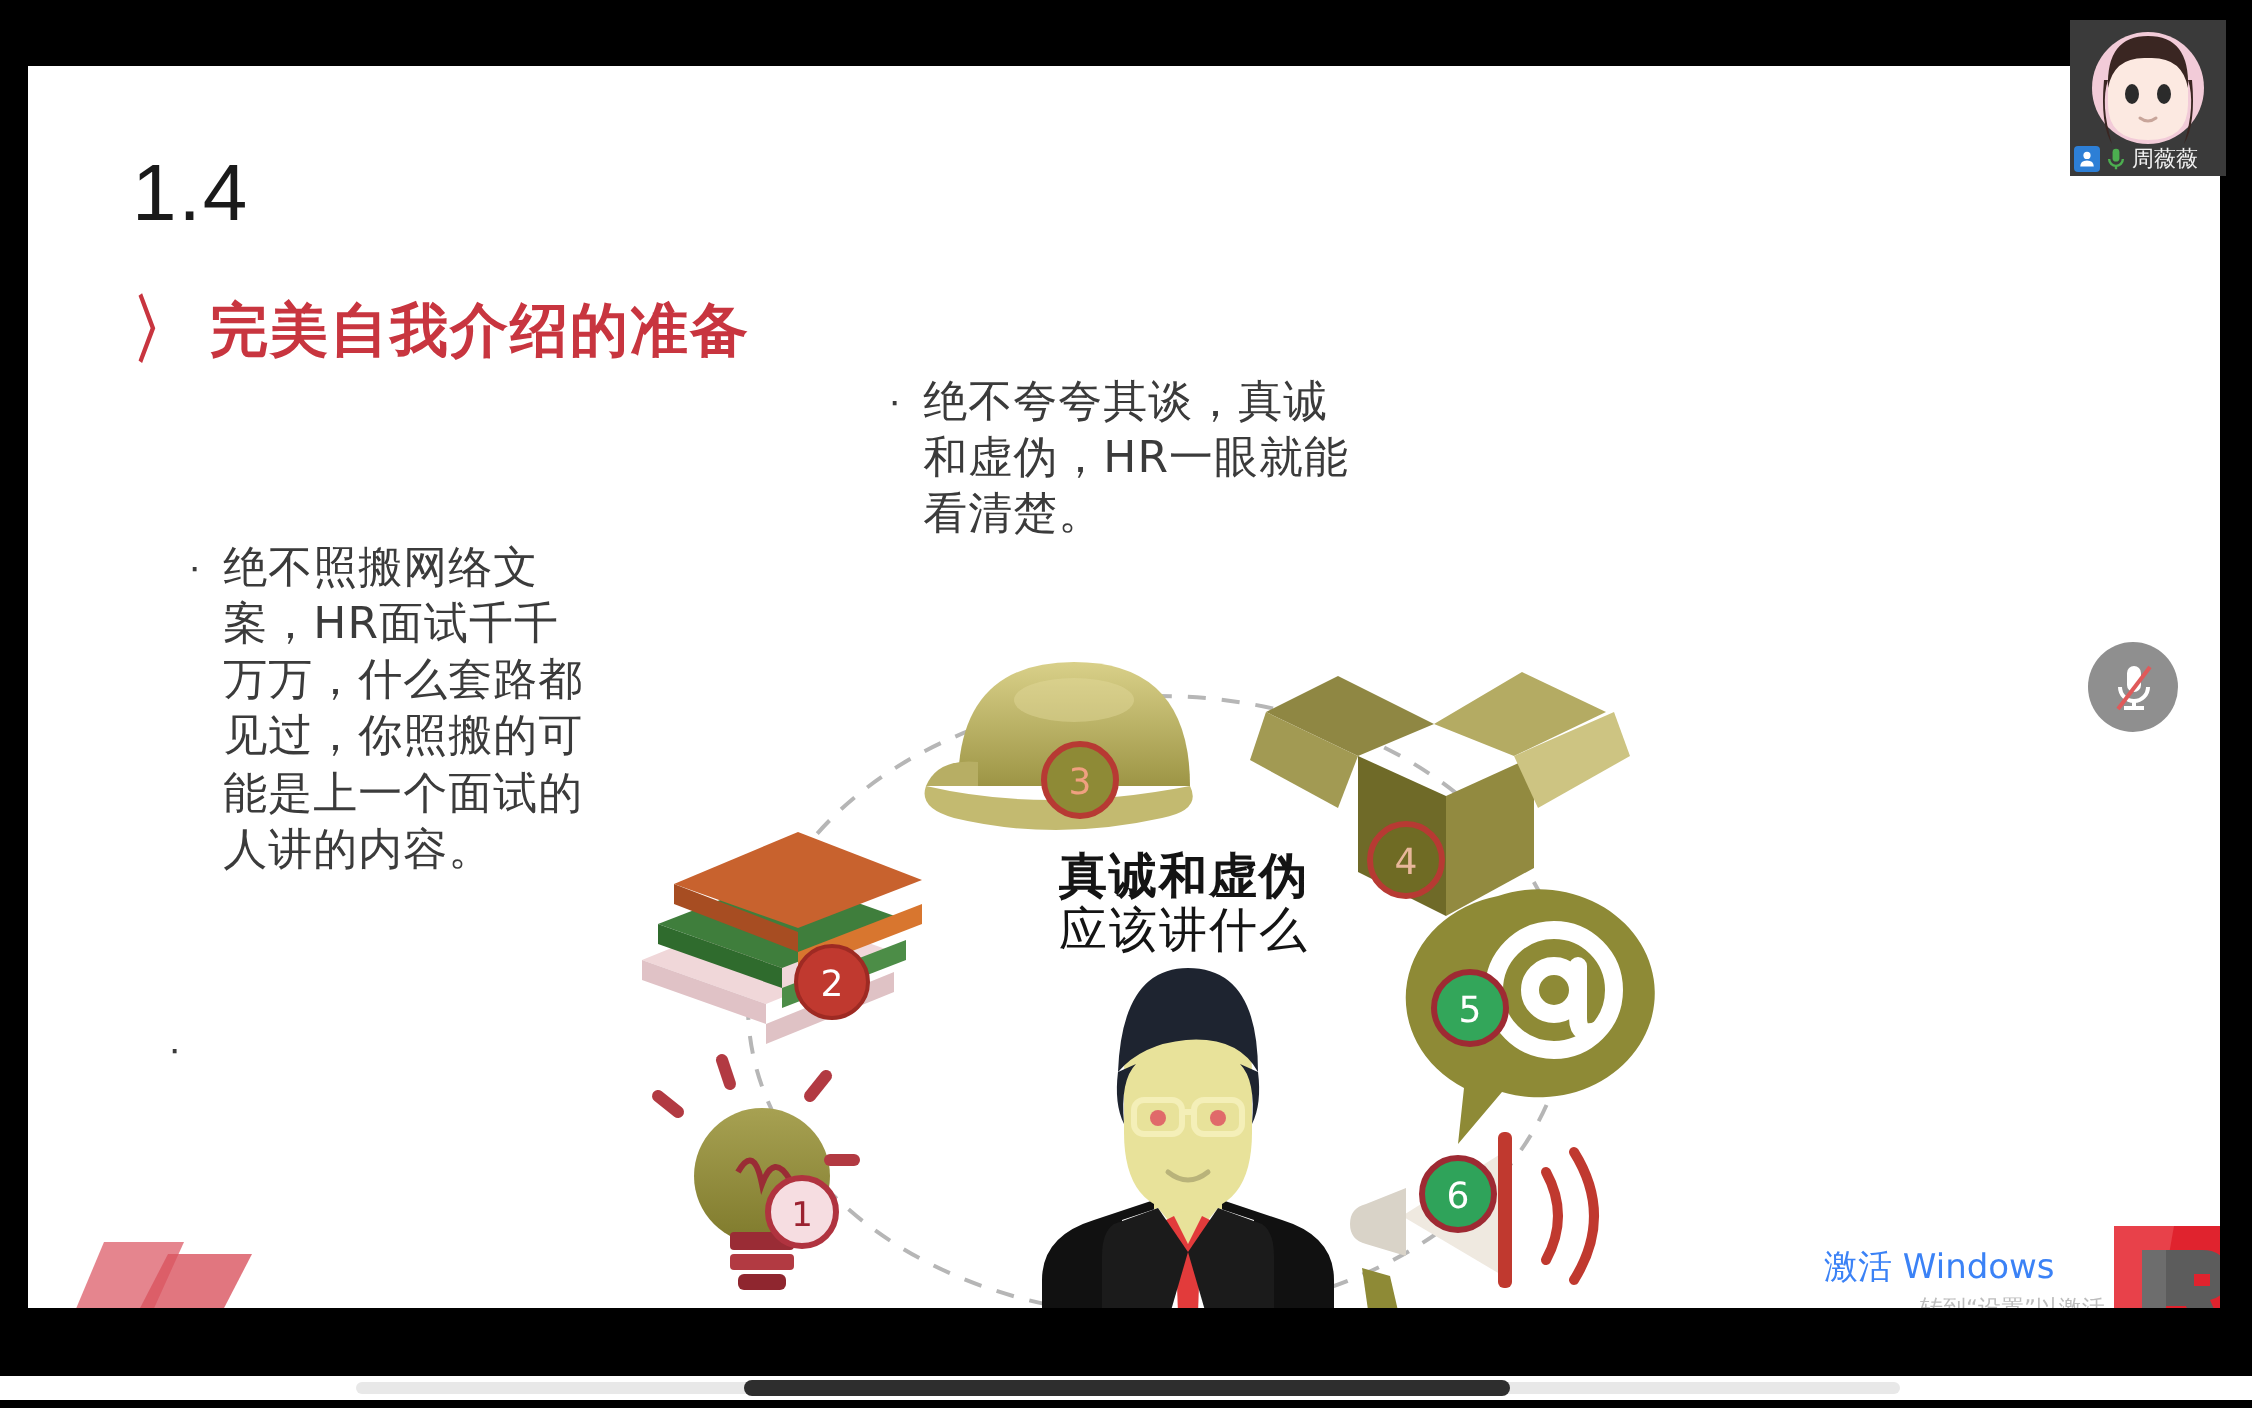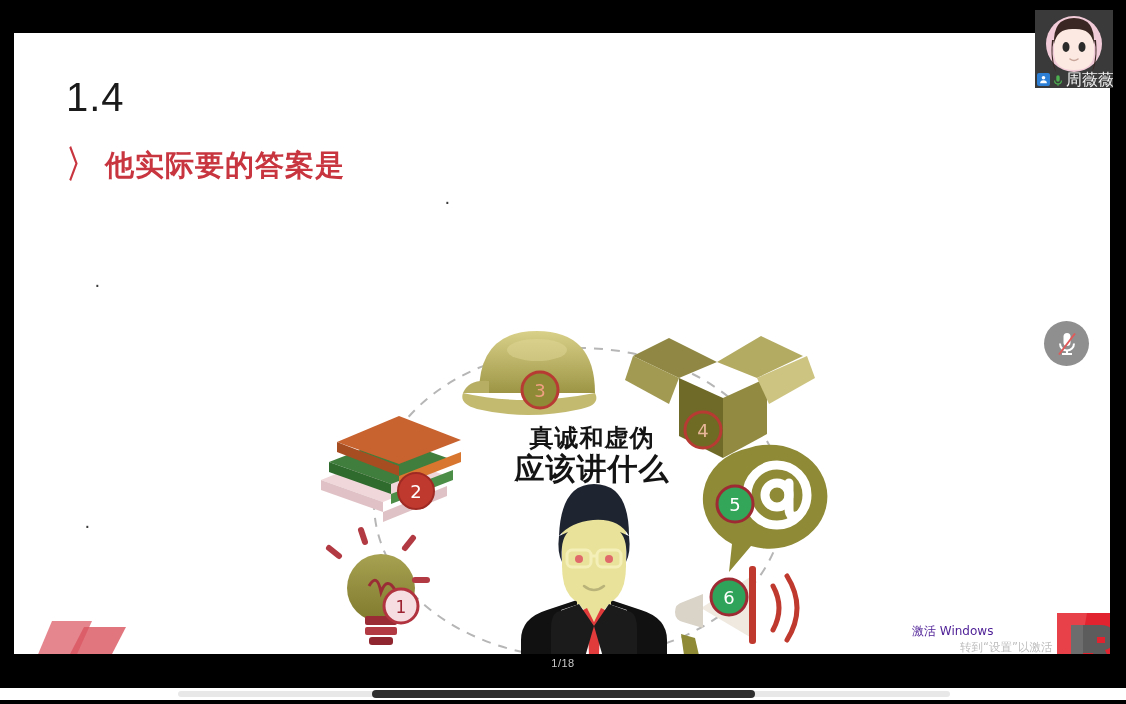--- a/index.html
+++ b/index.html
@@ -46,35 +46,35 @@
   
   .graphic{position:absolute;left:295px;top:265px;width:540px;height:390px;}
   .graphic svg{display:block;}
 
   .center-title{
     position:absolute;left:478px;top:392px;width:200px;text-align:center;
     color:#141414;line-height:1.12;pointer-events:none;
     font-family:"DejaVu Sans","Liberation Sans",sans-serif;
   }
   .center-title .l1{font-size:24px;font-weight:700;letter-spacing:1px;display:block;}
-  .center-title .l2{font-size:30px;font-weight:700;letter-spacing:1px;display:block;}
+  .center-title .l2{font-size:24px;font-weight:400;letter-spacing:1px;display:block;}
 
   
   .deco-left{position:absolute;left:12px;top:572px;width:100px;height:82px;}
 
   .logo-box{
     position:absolute;left:1043px;top:580px;width:67px;height:74px;
     background:#ffffff;overflow:hidden;
   }
 
   .winmark{
     position:absolute;left:898px;top:590px;width:190px;color:#b9b9b9;
     font-family:"DejaVu Sans","Liberation Sans",sans-serif;pointer-events:none;
   }
-  .winmark .w1{font-size:12px;line-height:1.35;display:block;color:#4c1d95;}
+  .winmark .w1{font-size:17px;line-height:1.35;display:block;color:#3b82f6;}
   .winmark .w2{font-size:11.5px;line-height:1.4;display:block;color:#bdbdbd;margin-left:48px;}
 
   
   .page-ind{
     position:absolute;left:0;right:0;top:657px;text-align:center;
     color:#c9c9c9;font-size:11px;letter-spacing:.5px;
     font-family:"Liberation Sans",sans-serif;
   }
 
   
@@ -84,21 +84,21 @@
   }
   .cam .avatar{position:absolute;left:9px;top:4px;width:60px;height:60px;}
   .cam .strip{
     position:absolute;left:0;right:0;bottom:0;height:17px;
     display:flex;align-items:center;gap:2px;padding-left:2px;
   }
   .cam .pico{width:13px;height:13px;background:#2d7fd6;border-radius:2px;
     display:flex;align-items:center;justify-content:center;flex:0 0 auto;}
   .cam .mico{width:12px;height:13px;flex:0 0 auto;}
   .cam .nm{
-    color:#f2f2f2;font-size:16px;white-space:nowrap;line-height:1;
+    color:#f2f2f2;font-size:11px;white-space:nowrap;line-height:1;
     font-family:"DejaVu Sans","Liberation Sans",sans-serif;
   }
 
   
   .mutebtn{
     position:absolute;left:1044px;top:321px;width:45px;height:45px;
     border-radius:50%;background:#8f8f8f;
     display:flex;align-items:center;justify-content:center;cursor:pointer;
   }
 
@@ -111,33 +111,35 @@
 <body>
 
 <div class="app">
 
   <div class="slide">
 
     <div class="slide-num">1.4</div>
 
     <div class="heading">
       <span class="chev">〉</span>
-      <span>他实际要的答案是</span>
+      <span>完美自我介绍的准备</span>
     </div>
 
     <div class="bullet" id="bullet-left-1">
       <span class="dot">·</span>
+      <span class="txt">绝不照搬网络文案，HR面试千千万万，什么套路都见过，你照搬的可能是上一个面试的人讲的内容。</span>
     </div>
 
     <div class="bullet" id="bullet-left-2">
       <span class="dot">·</span>
     </div>
 
     <div class="bullet" id="bullet-right-1">
       <span class="dot">·</span>
+      <span class="txt">绝不夸夸其谈，真诚和虚伪，HR一眼就能看清楚。</span>
     </div>
 
     <div class="graphic">
       <svg width="540" height="390" viewBox="0 0 540 390" xmlns="http://www.w3.org/2000/svg">
         <defs>
           <linearGradient id="hatG" x1="0" y1="0" x2="0" y2="1">
             <stop offset="0%" stop-color="#d9d089"></stop>
               <stop offset="100%" stop-color="#9d9545"></stop>
           </linearGradient>
           <linearGradient id="boxG" x1="0" y1="0" x2="1" y2="1">
@@ -282,21 +284,20 @@
         <path d="M40 24 l8 0 l0 6 l-8 0 z" fill="#e0232e"></path>
       </svg>
     </div>
 
     <div class="winmark">
       <span class="w1">激活 Windows</span>
       <span class="w2">转到“设置”以激活 Windows。</span>
     </div>
   </div>
 
-  <div class="page-ind">1/18</div>
 
   <div class="cam">
     <svg class="avatar" viewBox="0 0 60 60" xmlns="http://www.w3.org/2000/svg">
       <circle cx="30" cy="30" r="28" fill="#f2cbd8"></circle>
       <path d="M30 6 q20 0 20 22 l0 10 q0 18 -20 18 q-20 0 -20 -18 l0 -10 q0 -22 20 -22z" fill="#fce9e1"></path>
       <path d="M10 30 q-1 -26 20 -26 q21 0 20 26 q-3 -16 -20 -15 q-17 -1 -20 15z" fill="#3a2622"></path>
       <path d="M8 26 q-2 22 4 32 q-6 -20 -2 -32z" fill="#3a2622"></path>
       <path d="M52 26 q2 22 -4 32 q6 -20 2 -32z" fill="#3a2622"></path>
       <ellipse cx="22" cy="33" rx="3.5" ry="5" fill="#2b2b2b"></ellipse>
       <ellipse cx="38" cy="33" rx="3.5" ry="5" fill="#2b2b2b"></ellipse>

